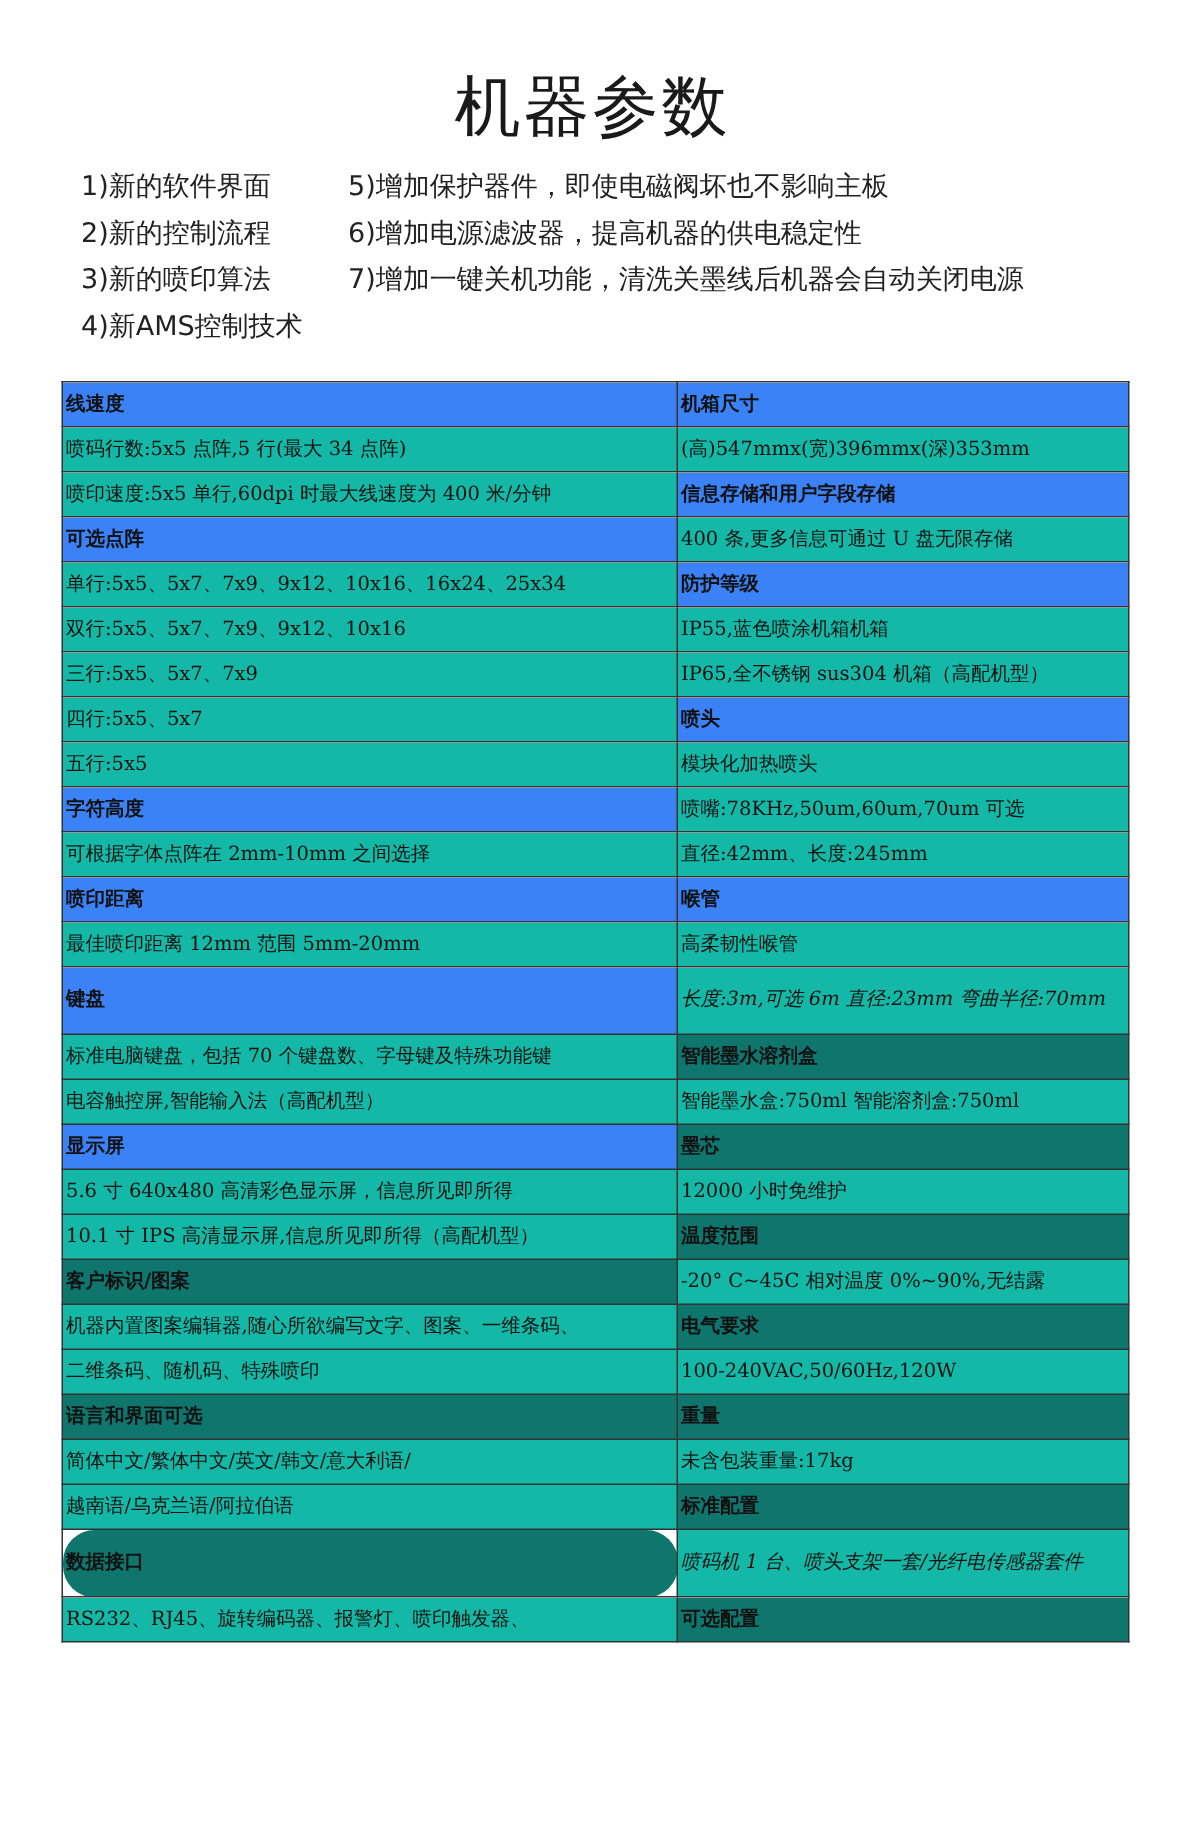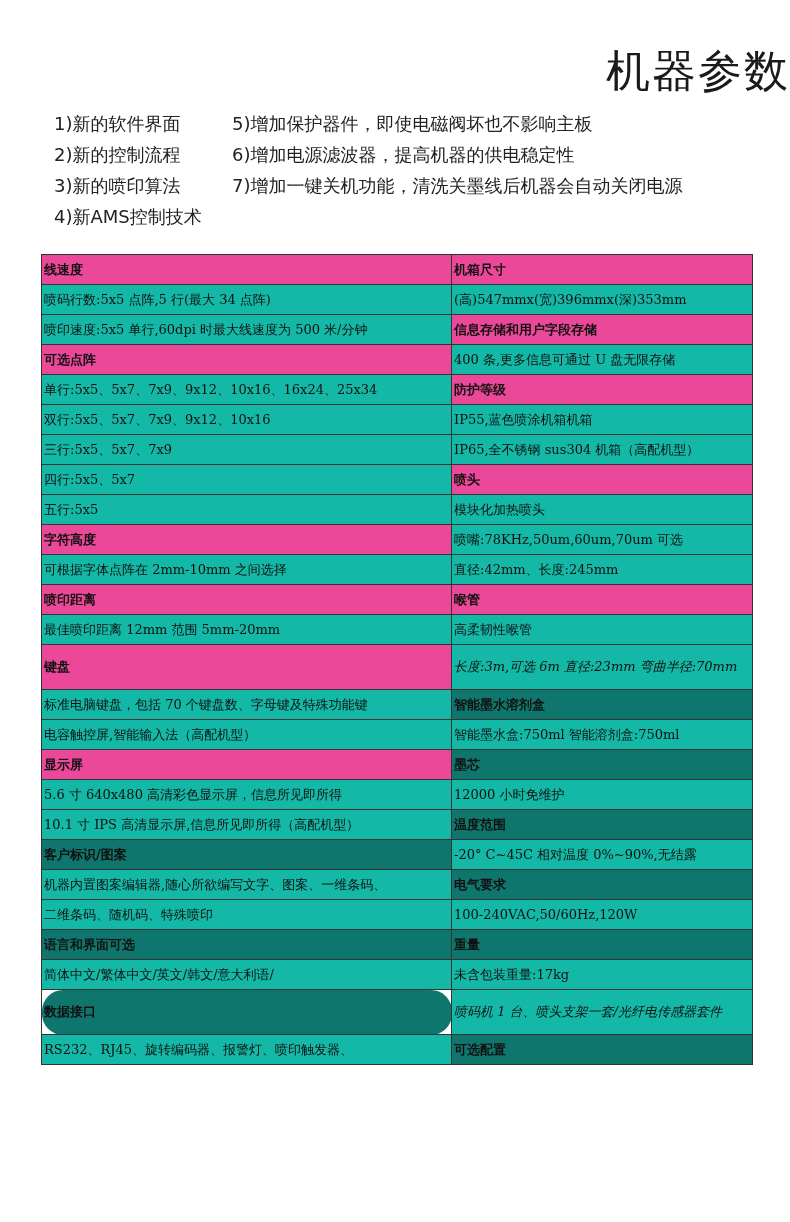--- a/index.html
+++ b/index.html
@@ -1,30 +1,30 @@
 <!DOCTYPE html>
 <html><head>
 <meta charset="utf-8">
 <style>
   html, body { margin: 0; padding: 0; background: #ffffff; }
   body { width: 790px; height: 1222px; position: relative; overflow: hidden;
          font-family: "DejaVu Sans", "Liberation Sans", sans-serif; color: #111; }
-  .title { position: absolute; top: 42px; left: 0; width: 790px; text-align: right;
+  .title { position: absolute; top: 42px; left: 0; width: 790px; text-align: center;
            font-size: 44px; font-weight: 300; color: #1a1a1a; letter-spacing: 2px; }
   .features { position: absolute; top: 112px; left: 54px; font-size: 18px; color: #222; }
   .feat { position: absolute; white-space: nowrap; }
   table.spec { position: absolute; top: 254px; left: 41px; width: 711px;
                border-collapse: collapse; table-layout: fixed; }
   table.spec td { border: 1.5px solid #333; padding: 0 2px; font-size: 13px;
                   font-family: "DejaVu Serif", "Liberation Serif", serif;
                   height: 29px; line-height: 22px; vertical-align: middle;
                   overflow: hidden; white-space: nowrap; color: #111; }
   table.spec td.wrap { white-space: normal; line-height: 22px; font-style: italic; }
   td.h { color: #2469b3; font-weight: bold; font-family: "DejaVu Sans", "Liberation Sans", sans-serif; font-size: 13.5px; }
-  td.gray { background: #ec4899; }
+  td.gray { background: #3b82f6; }
   td.blue { background: #0f766e; }
   td.white { background: #14b8a6; }
   col.c1 { width: 410px; }
   col.c2 { width: 301px; }
 </style>
 </head>
 <body>
 
 <div class="title">机器参数</div>
 
@@ -46,21 +46,21 @@
   <tbody id="spec-body">
       <tr>
         <td class="h gray">线速度</td>
         <td class="h gray">机箱尺寸</td>
       </tr>
       <tr>
         <td class="white">喷码行数:5x5 点阵,5 行(最大 34 点阵)</td>
         <td class="white">(高)547mmx(宽)396mmx(深)353mm</td>
       </tr>
       <tr>
-        <td class="white">喷印速度:5x5 单行,60dpi 时最大线速度为 500 米/分钟</td>
+        <td class="white">喷印速度:5x5 单行,60dpi 时最大线速度为 400 米/分钟</td>
         <td class="h gray">信息存储和用户字段存储</td>
       </tr>
       <tr>
         <td class="h gray">可选点阵</td>
         <td class="white">400 条,更多信息可通过 U 盘无限存储</td>
       </tr>
       <tr>
         <td class="white">单行:5x5、5x7、7x9、9x12、10x16、16x24、25x34</td>
         <td class="h gray">防护等级</td>
       </tr>
@@ -133,20 +133,24 @@
         <td class="white">100-240VAC,50/60Hz,120W</td>
       </tr>
       <tr>
         <td class="h blue">语言和界面可选</td>
         <td class="h blue">重量</td>
       </tr>
       <tr>
         <td class="white">简体中文/繁体中文/英文/韩文/意大利语/</td>
         <td class="white">未含包装重量:17kg</td>
       </tr>
+      <tr>
+        <td class="white">越南语/乌克兰语/阿拉伯语</td>
+        <td class="h blue">标准配置</td>
+      </tr>
       <tr style="height: 44px;">
         <td class="h blue" style="height: 44px; border-radius: 21px;">数据接口</td>
         <td class="white wrap" style="height: 44px;">喷码机 1 台、喷头支架一套/光纤电传感器套件</td>
       </tr>
       <tr>
         <td class="white">RS232、RJ45、旋转编码器、报警灯、喷印触发器、</td>
         <td class="h blue">可选配置</td>
       </tr>
     </tbody>
 </table>

